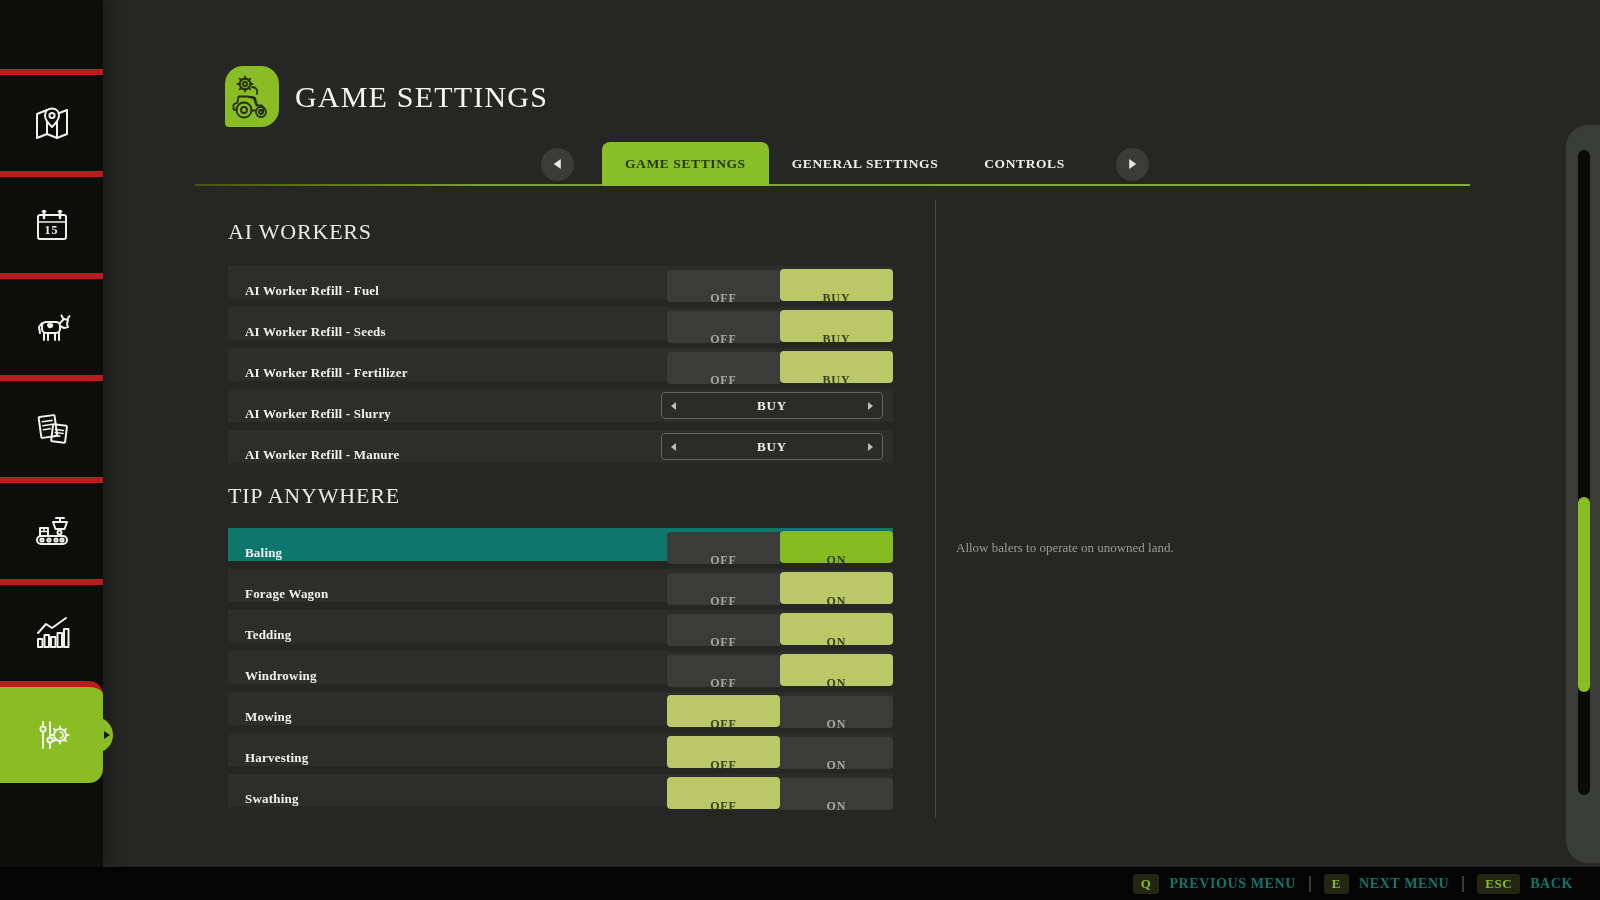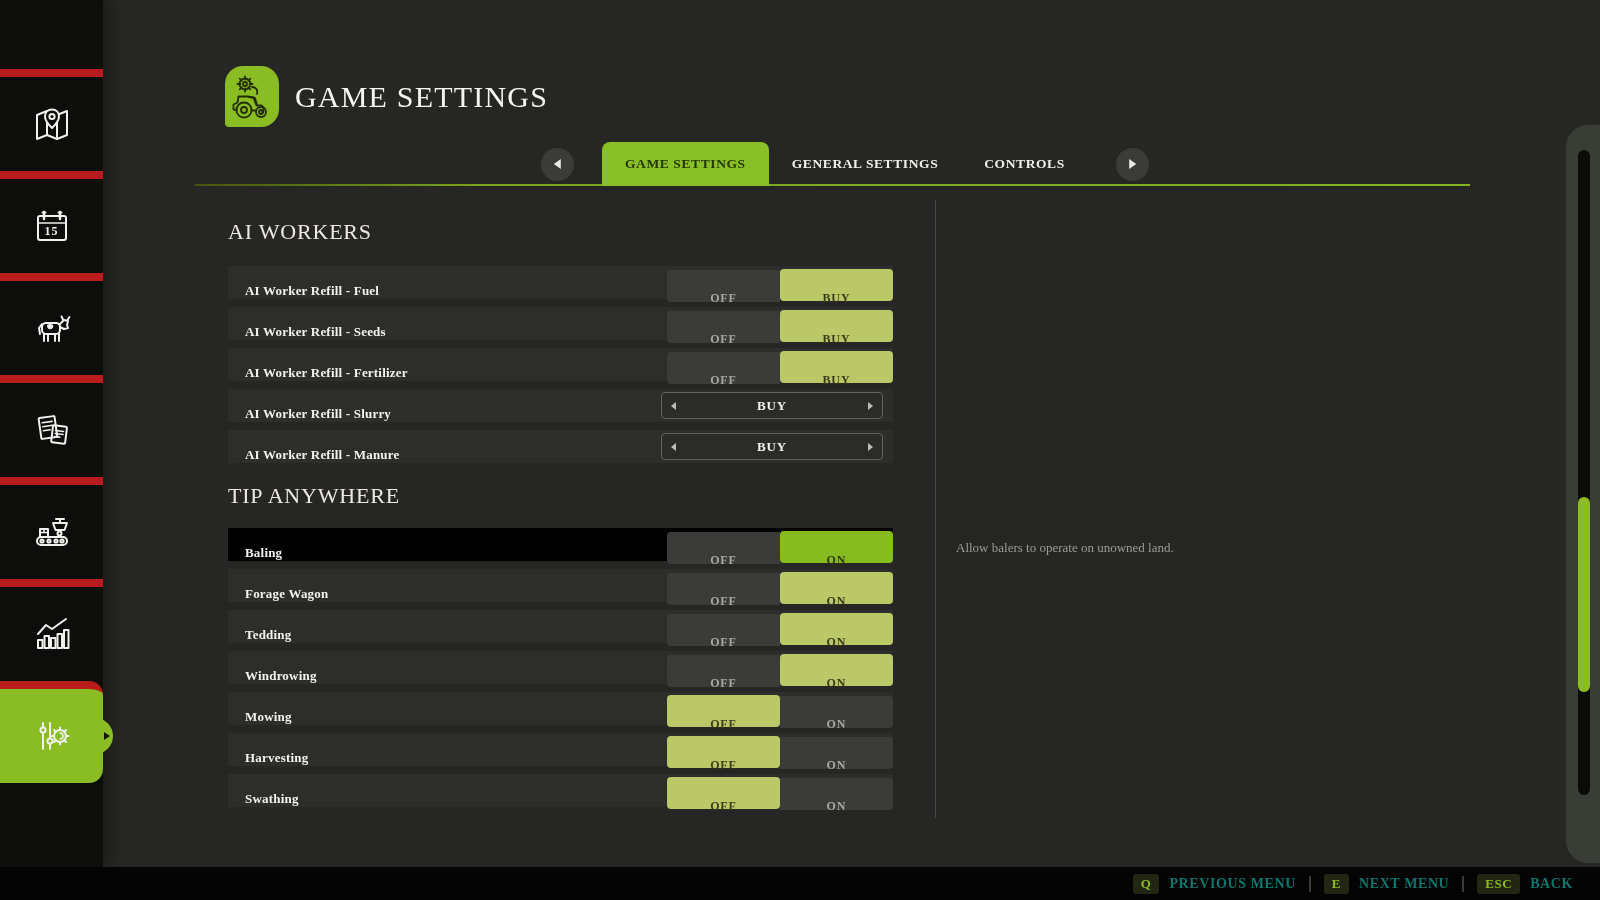--- a/index.html
+++ b/index.html
@@ -31,21 +31,21 @@
   .tab-underline { position:absolute; left:195px; top:184px; width:1275px; height:2px;
                    background:linear-gradient(90deg,#47540f,#78a31d 22%,#84b51f); }
 
   
   #content { position:absolute; left:228px; top:200px; width:665px; }
   .section-title { font-size:22px; font-weight:400; color:#eae9e7; letter-spacing:.8px;
                    line-height:36px; margin:14px 0 16px; }
   .section:nth-child(2) .section-title { margin:15px 0 14px; }
   .row { position:relative; height:33px; margin-bottom:8px; background:#2d2d2b;
          display:flex; align-items:flex-end; }
-  .row.focused { background:#000000; }
+  .row.focused { background:#0f766e; }
   .row-label { margin-left:17px; font-size:13px; font-weight:700; color:#f2f2f0; letter-spacing:.2px; }
   .toggle { position:absolute; right:0; top:4px; width:226px; height:25px; display:flex; }
   .seg { flex:none; width:113px; height:25px; line-height:25px; text-align:center; border:none;
          font-family:inherit; font-size:12px; font-weight:700; letter-spacing:.9px;
          background:#3b3b39; color:#a6a6a4; cursor:pointer; padding:16px; }
   .seg:first-child { border-radius:4px 0 0 4px; }
   .seg:last-child  { border-radius:0 4px 4px 0; }
   .seg.sel { border-radius:4px; background:#bac868; color:#383e19; height:27px;
              line-height:27px; margin-top:-1px; }
   .row.focused .seg.sel { background:#86bc20; color:#2c3d0a; }
@@ -69,21 +69,21 @@
                   background:#3a3d35; border-radius:22px 0 0 22px; }
   .scroll-track { position:absolute; left:1578px; top:150px; width:12px; height:645px;
                   background:#0b0b09; border-radius:6px; }
   .scroll-thumb { position:absolute; left:1578px; top:497px; width:12px; height:195px;
                   background:#8abd24; border-radius:6px; cursor:pointer; }
 
   
   .sidebar { position:absolute; left:0; top:0; width:103px; height:867px; background:#0d0d0c;
              box-shadow:8px 0 14px rgba(0,0,0,.28); }
   .sb-spacer { height:69px; }
-  .cell { height:102px; border-top:8px solid #b91c1c; position:relative;
+  .cell { height:102px; border-top:6px solid #b91c1c; position:relative;
           display:flex; align-items:center; justify-content:center; cursor:pointer; }
   .cell.active { background:#8abd24; border-radius:0 14px 14px 0; }
   .cell.active::after { content:""; position:absolute; right:-10px; top:50%;
           transform:translateY(-50%); width:20px; height:36px; background:#8abd24;
           border-radius:0 18px 18px 0; }
   .bump-arrow { position:absolute; right:-7px; top:50%; transform:translateY(-50%);
           width:0; height:0; border-left:6px solid #141a04;
           border-top:4px solid transparent; border-bottom:4px solid transparent; z-index:2; }
   .icon-wrap { position:relative; width:44px; height:44px; }
   .icon-wrap svg { display:block; }

